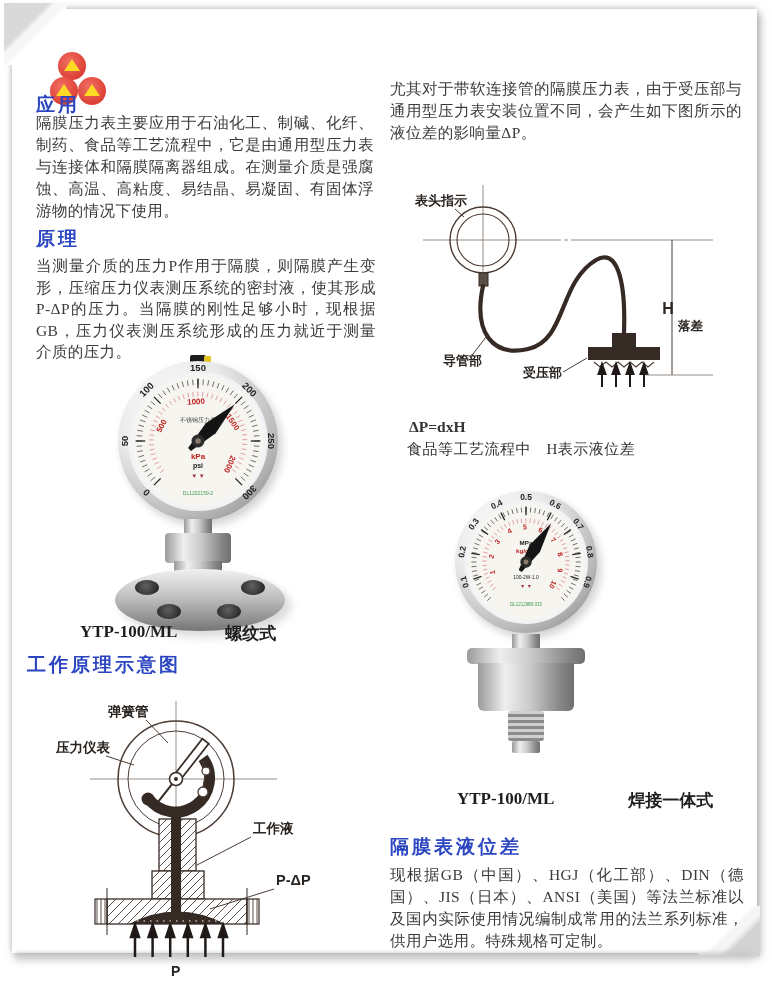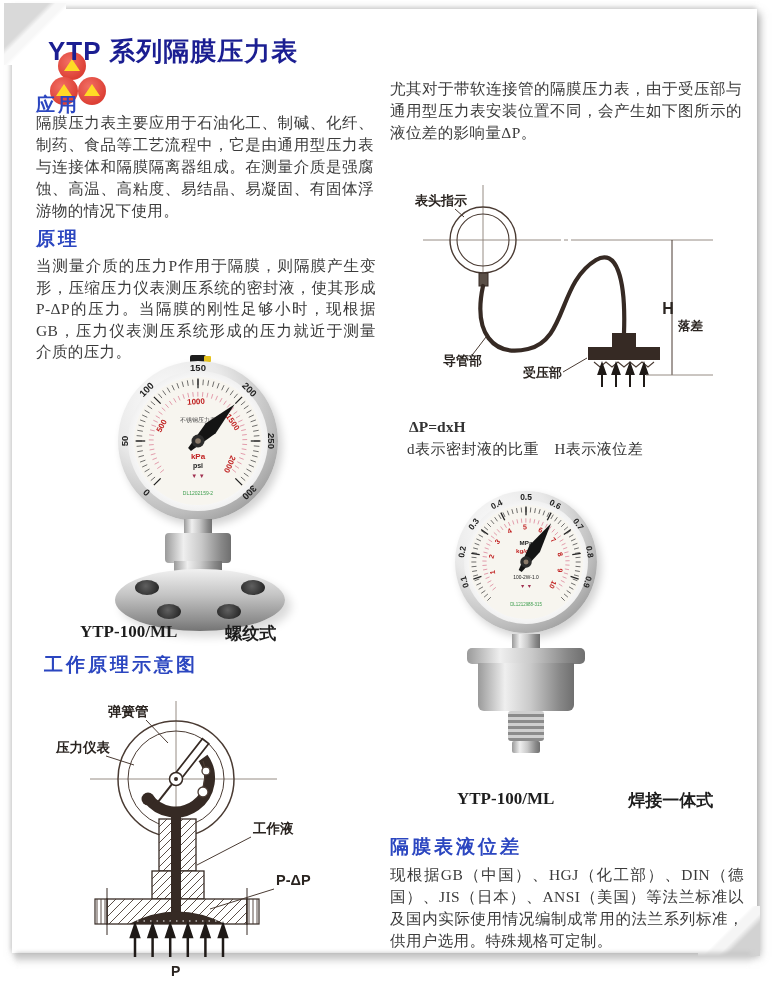--- a/index.html
+++ b/index.html
@@ -69,21 +69,20 @@
         <div class="t"></div>
       </div>
     <div class="c" style="left:-2px;top:27px">
         <div class="t"></div>
       </div>
     <div class="c" style="left:26px;top:27px">
         <div class="t"></div>
       </div>
   </div>
 
-  <div class="title">YTP 系列隔膜压力表</div>
   <div class="sec-h" style="left:36px;top:92px">应用</div>
   <div class="body-p" style="left:36px;top:112px;width:338px">隔膜压力表主要应用于石油化工、制碱、化纤、制药、食品等工艺流程中，它是由通用型压力表与连接体和隔膜隔离器组成。在测量介质是强腐蚀、高温、高粘度、易结晶、易凝固、有固体浮游物的情况下使用。</div>
   <div class="sec-h" style="left:36px;top:226px">原理</div>
   <div class="body-p" style="left:36px;top:255px;width:340px;line-height:21.5px">当测量介质的压力P作用于隔膜，则隔膜产生变形，压缩压力仪表测压系统的密封液，使其形成P-ΔP的压力。当隔膜的刚性足够小时，现根据GB，压力仪表测压系统形成的压力就近于测量介质的压力。</div>
 
   <div class="gwrap" style="left:105px;top:355px;width:190px;height:288px">
     <div class="valve" style="left:85px;top:0;width:16px;height:9px"></div>
     <div class="valve-chip" style="left:99px;top:1px;width:7px;height:6px"></div>
     <div class="bezel" style="left:13px;top:6px;width:160px;height:160px"></div>
     <div class="ring" style="left:23px;top:16px;width:140px;height:140px"></div>
@@ -223,21 +222,21 @@
       <div class="bolt" style="left:20px;top:11px"></div>
       <div class="bolt" style="left:42px;top:35px"></div>
       <div class="bolt" style="left:102px;top:35px"></div>
       <div class="bolt" style="left:126px;top:11px"></div>
     </div>
   </div>
   <div class="caption" style="left:80px;top:622px;gap:48px">
     <span>YTP-100/ML</span>
     <span>螺纹式</span>
   </div>
-  <div class="sec-h" style="left:44px;top:652px">工作原理示意图</div>
+  <div class="sec-h" style="left:27px;top:652px">工作原理示意图</div>
 
   <svg class="diag" style="left:40px;top:695px" width="335" height="300" viewBox="0 0 335 300">
     <line x1="50" y1="84" x2="237" y2="84" stroke="#8a7f76" stroke-width="0.9"></line>
     <line x1="136" y1="6" x2="136" y2="124" stroke="#8a7f76" stroke-width="0.9"></line>
     <circle cx="136" cy="84" r="58" fill="none" stroke="#4a3b33" stroke-width="1.5"></circle>
     <circle cx="136" cy="84" r="48" fill="none" stroke="#4a3b33" stroke-width="1"></circle>
     <path d="M108,103 A34 34 0 1 0 163,63" fill="none" stroke="#362a24" stroke-width="11"></path>
     <circle cx="108" cy="104" r="6.5" fill="#362a24"></circle>
     <line x1="163" y1="66" x2="166" y2="76" stroke="#4a3b33" stroke-width="1.3"></line>
     <line x1="166" y1="76" x2="163" y2="93" stroke="#4a3b33" stroke-width="1.3"></line>
@@ -368,21 +367,21 @@
     <text x="283" y="165" font-size="12.5">落差</text>
     <text x="20" y="40" font-size="13">表头指示</text>
     <line x1="60" y1="44" x2="69" y2="52" stroke="#4a3b33" stroke-width="1"></line>
     <text x="48" y="200" font-size="13">导管部</text>
     <line x1="78" y1="189" x2="91" y2="172" stroke="#4a3b33" stroke-width="1"></line>
     <text x="128" y="212" font-size="13">受压部</text>
     <line x1="168" y1="207" x2="192" y2="193" stroke="#4a3b33" stroke-width="1"></line>
   </svg>
 
   <div class="formula" style="left:409px;top:418px">ΔP=dxH</div>
-  <div class="formula-note" style="left:407px;top:440px">d表示密封液的比重　H表示液位差</div>
+  <div class="formula-note" style="left:407px;top:440px">食品等工艺流程中　H表示液位差</div>
 
   <div class="gwrap" style="left:452px;top:488px;width:150px;height:290px">
     <div class="bezel" style="left:3px;top:3px;width:142px;height:142px"></div>
     <div class="ring" style="left:12px;top:12px;width:124px;height:124px"></div>
     <div class="dialface" style="left:17px;top:17px;width:114px;height:114px"></div>
     <svg class="dial" style="left:3px;top:3px" width="142" height="142">
         <line x1="35.85679297502859" y1="106.1432070249714" x2="32.342472272531445" y2="109.65752772746855" stroke="#333" stroke-width="0.7"></line>
         <line x1="32.927591176986795" y1="102.946544201421" x2="29.120350294685473" y2="106.1411986215631" stroke="#333" stroke-width="0.7"></line>
         <line x1="30.2881433988371" y1="99.50674888664697" x2="26.216957738720808" y2="102.35742377531167" stroke="#333" stroke-width="0.7"></line>
         <line x1="27.9585374319134" y1="95.85" x2="23.654391175104735" y2="98.335" stroke="#333" stroke-width="0.7"></line>

